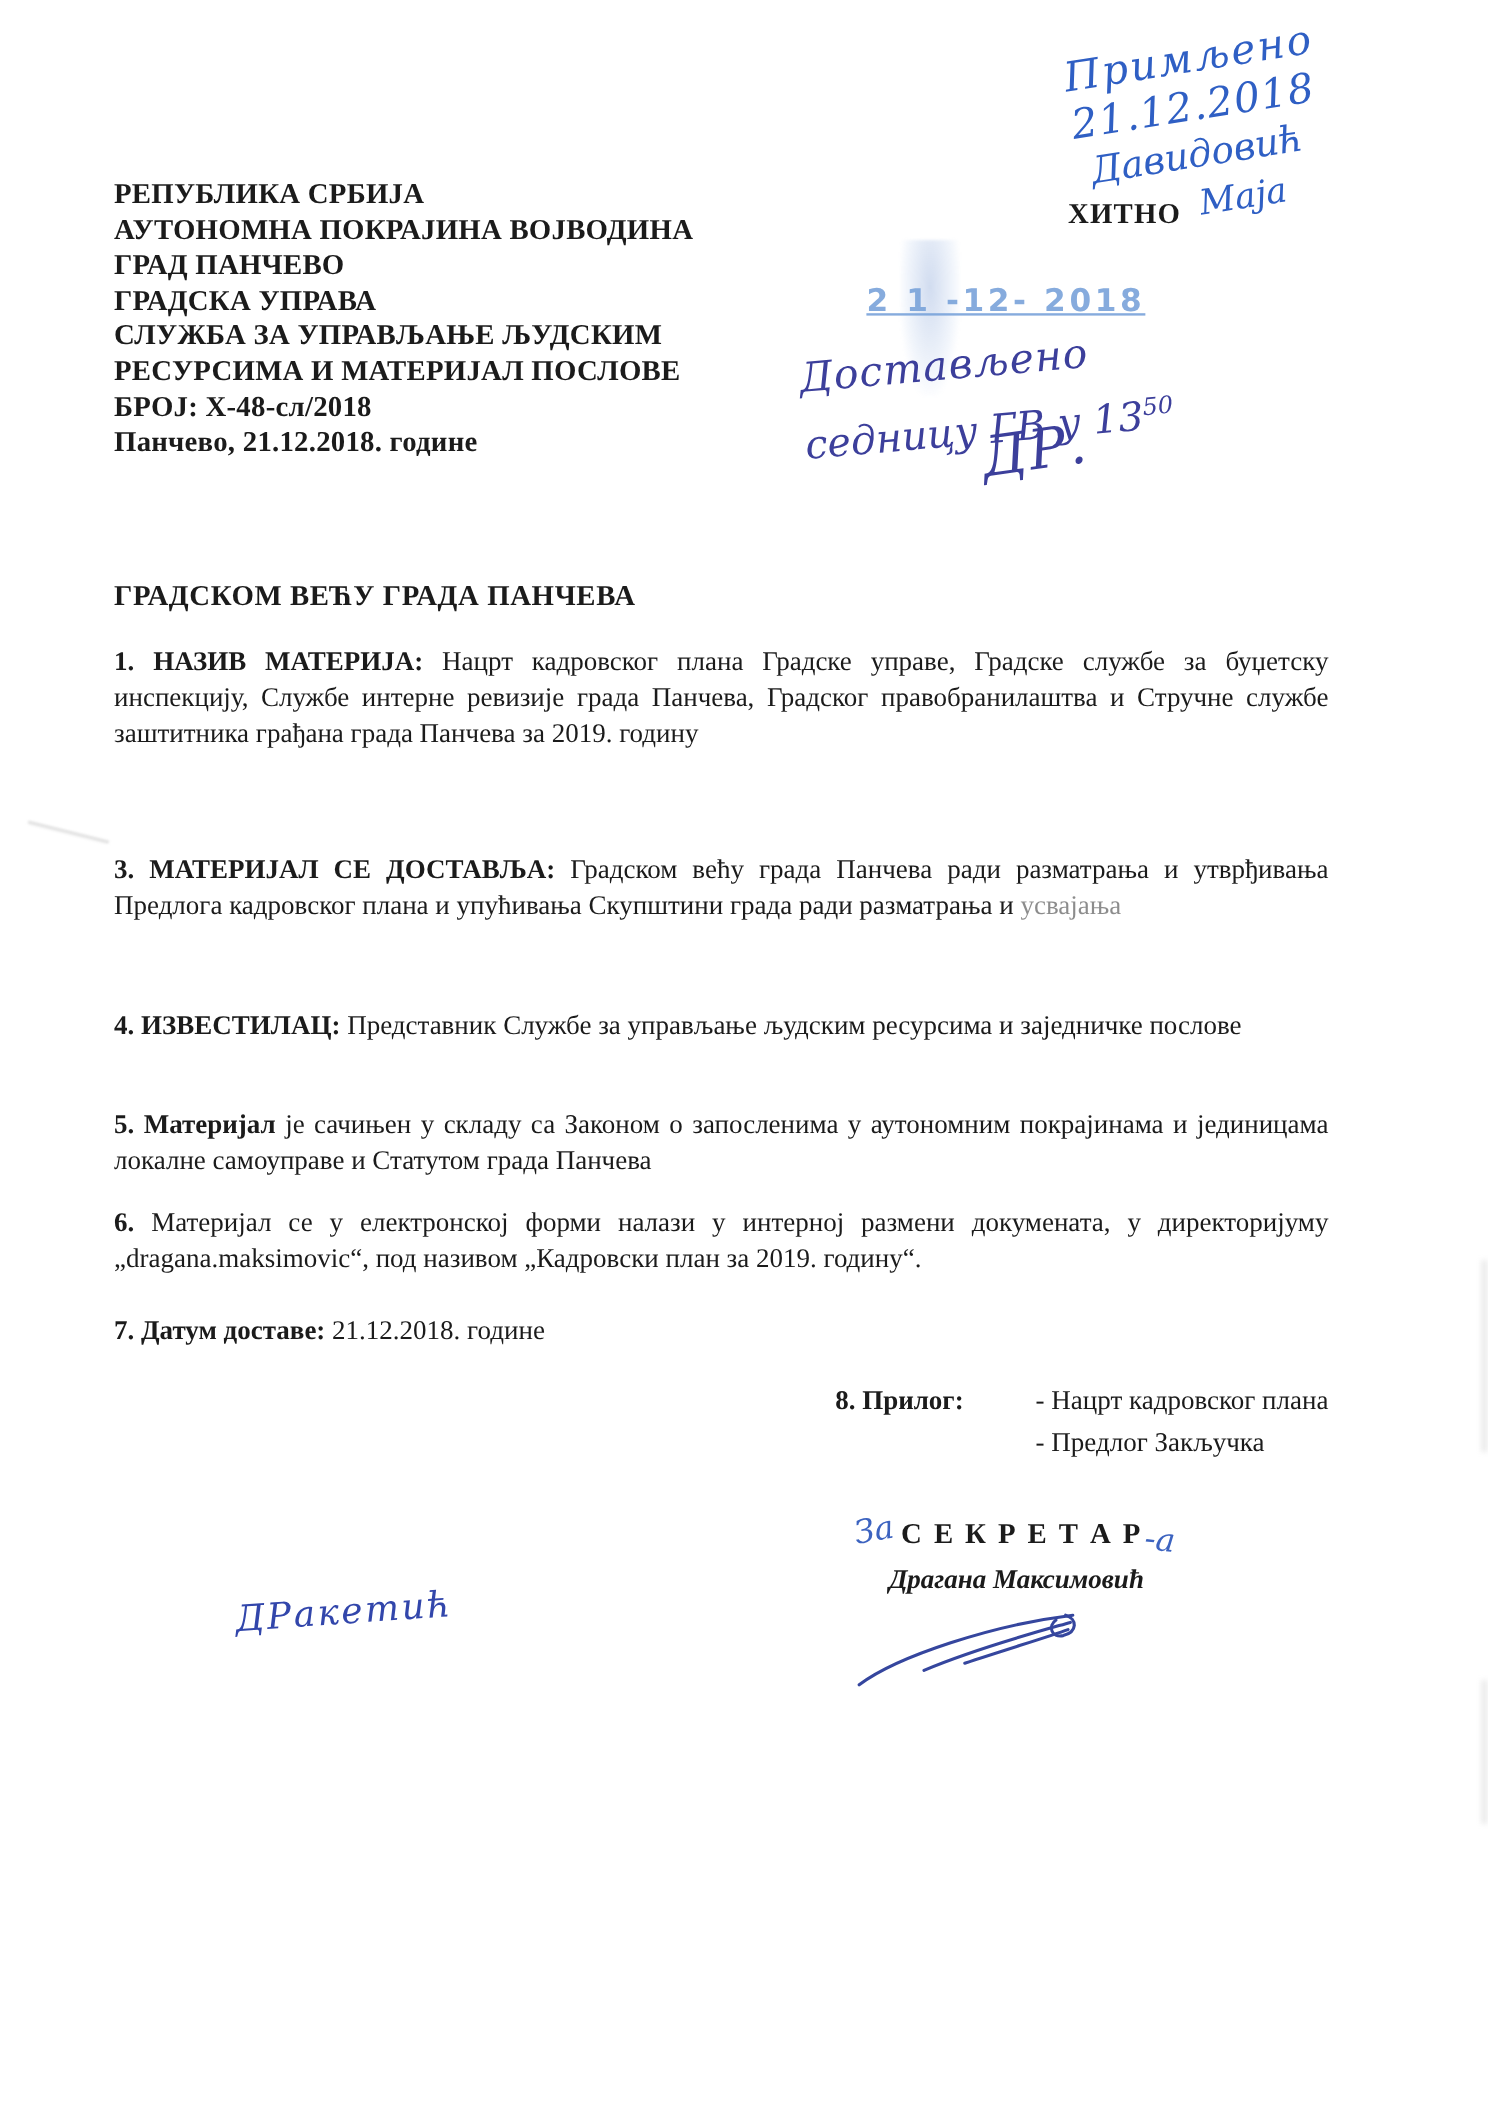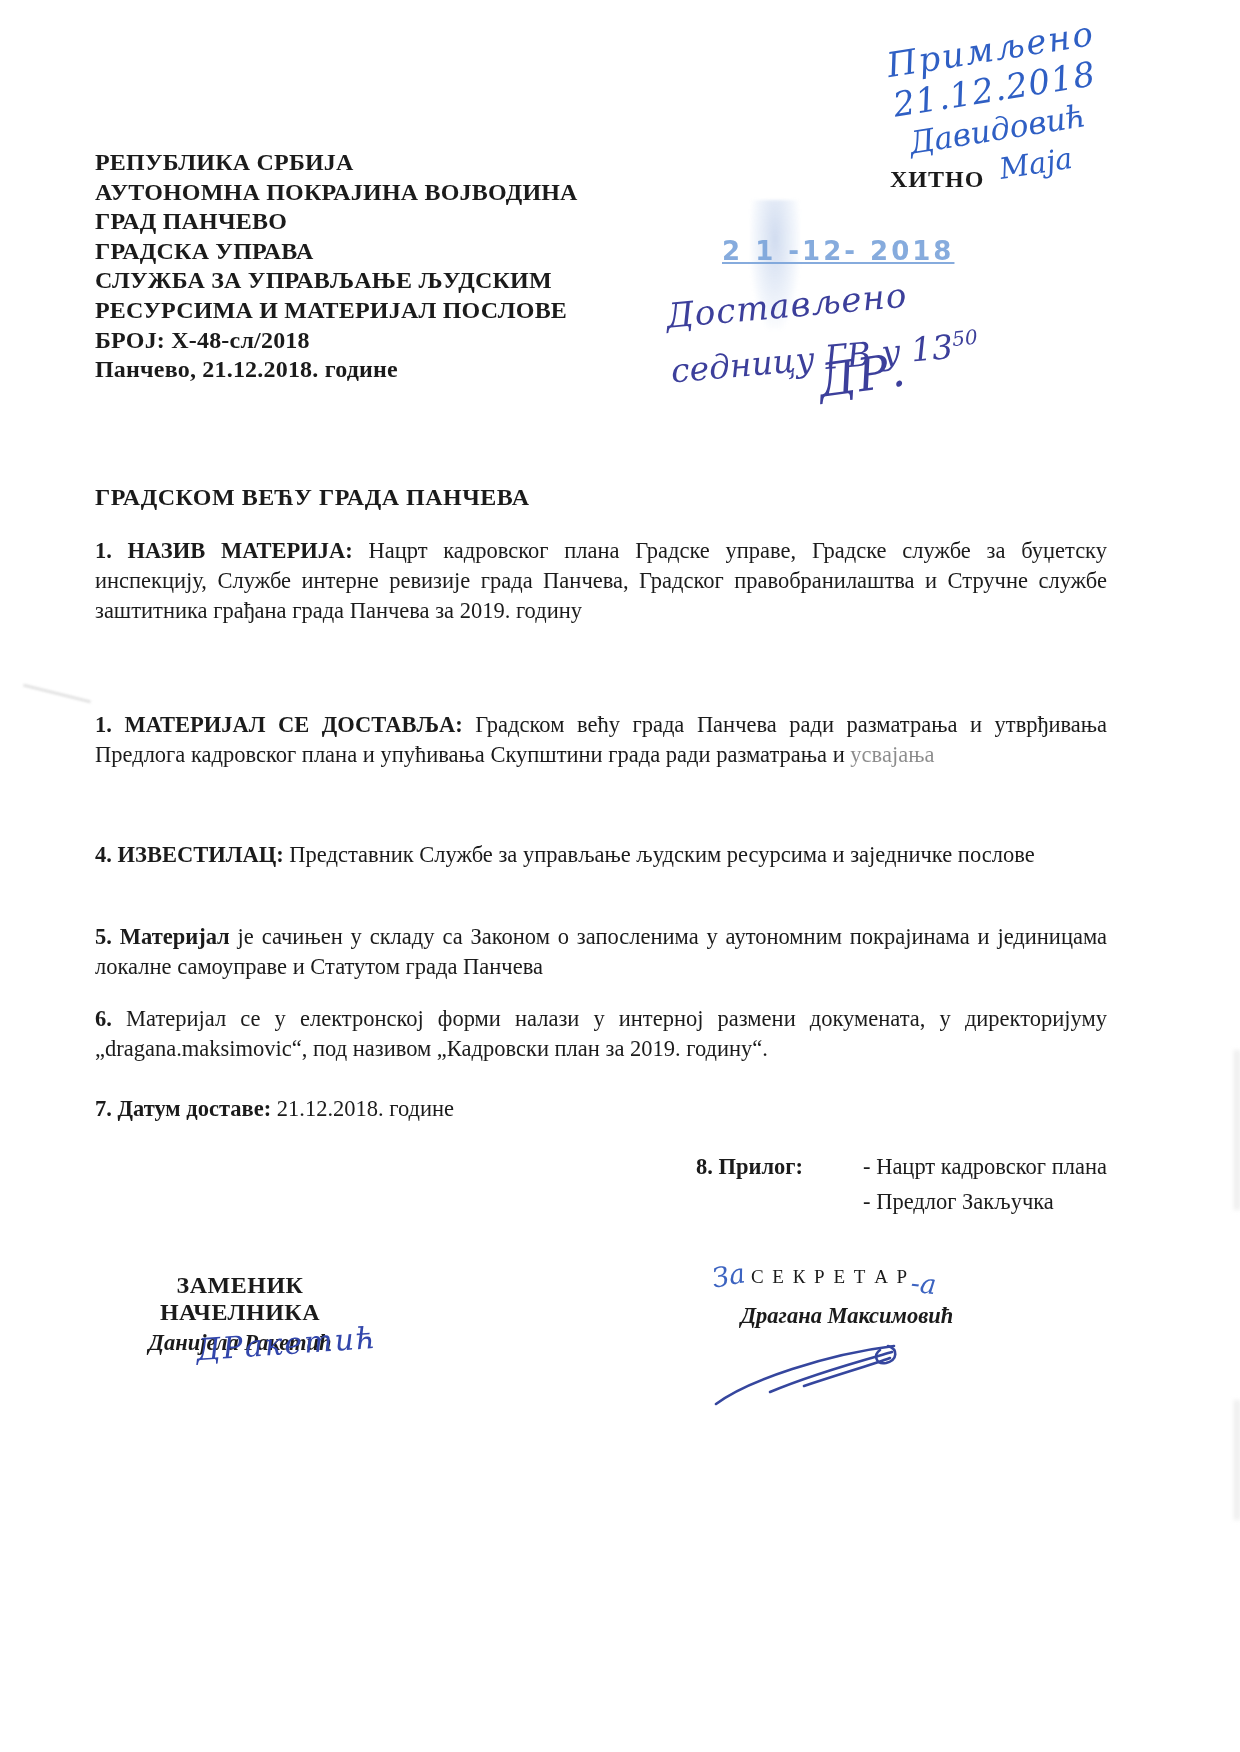--- a/index.html
+++ b/index.html
@@ -30,21 +30,21 @@
   .attach-row{display:flex;align-items:flex-start;}
   .attach-label{font-weight:bold;white-space:nowrap;}
   .attach-items{margin-left:60px;}
   .attach-items div{margin-bottom:5px;}
   
   .sig-left{position:absolute;left:100px;top:1272px;width:280px;text-align:center;}
   .sig-right{position:absolute;left:712px;top:1264px;width:280px;}
   .sig-title{font-weight:bold;font-size:24px;letter-spacing:.5px;}
   .sig-name{font-weight:bold;font-style:italic;font-size:22.5px;margin-top:4px;}
   .sec-row{display:flex;align-items:flex-start;}
-  .sec-title{font-weight:normal;font-size:19px;letter-spacing:2px;margin:2px 0 0 6px;}
+  .sec-title{font-weight:bold;font-size:24px;letter-spacing:2px;margin:2px 0 0 6px;}
   .sig-right .sig-name{text-align:center;width:270px;}
   
   .hand{font-family:"DejaVu Serif", serif;font-style:italic;}
   .received{position:absolute;left:895px;top:26px;width:240px;transform:rotate(-9deg);
             color:var(--ink-received,#2f5fc4);line-height:40px;}
   .received .l1{font-size:34px;letter-spacing:2px;}
   .received .l2{font-size:34px;letter-spacing:1px;}
   .received .l3{font-size:31px;margin-left:10px;}
   .received .l4{font-size:29px;margin-left:95px;}
   .stamp-date{position:absolute;left:722px;top:236px;
@@ -108,21 +108,21 @@
 
   <div class="recipient">ГРАДСКОМ ВЕЋУ ГРАДА ПАНЧЕВА</div>
 
   <p class="para p1">
     <b>1. НАЗИВ МАТЕРИЈА:</b>
     <span>Нацрт кадровског плана Градске управе, Градске службе за буџетску инспекцију, Службе интерне ревизије града Панчева, Градског  правобранилаштва и Стручне службе заштитника грађана града Панчева за 2019. годину</span>
   </p>
 
 
   <p class="para p3">
-    <b>1. МАТЕРИЈАЛ СЕ ДОСТАВЉА:</b>
+    <b>3. МАТЕРИЈАЛ СЕ ДОСТАВЉА:</b>
     <span>Градском већу града Панчева ради разматрања и утврђивања Предлога кадровског плана и упућивања Скупштини града ради разматрања и</span>
     <span class="faded">усвајања</span>
   </p>
 
   <p class="para p4">
     <b>4. ИЗВЕСТИЛАЦ:</b>
     <span>Представник Службе за управљање људским ресурсима и заједничке послове</span>
   </p>
 
   <p class="para p5">
@@ -141,24 +141,20 @@
   </p>
 
   <div class="para p8 attach-row">
     <span class="attach-label">8. Прилог:</span>
     <span class="attach-items">
       <div>- Нацрт кадровског плана</div>
       <div>- Предлог Закључка</div>
     </span>
   </div>
 
-  <div class="sig-left">
-    <div class="sig-title">ЗАМЕНИК НАЧЕЛНИКА</div>
-    <div class="sig-name">Данијела Ракетић</div>
-  </div>
   <div class="sig-hand-left hand">ДРакетић</div>
 
   <div class="sig-right">
     <div class="sec-row">
       <span class="za hand">За</span>
       <span class="sec-title">С Е К Р Е Т А Р</span>
       <span class="suffix-a hand">-а</span>
     </div>
     <div class="sig-name">Драгана Максимовић</div>
   </div>

